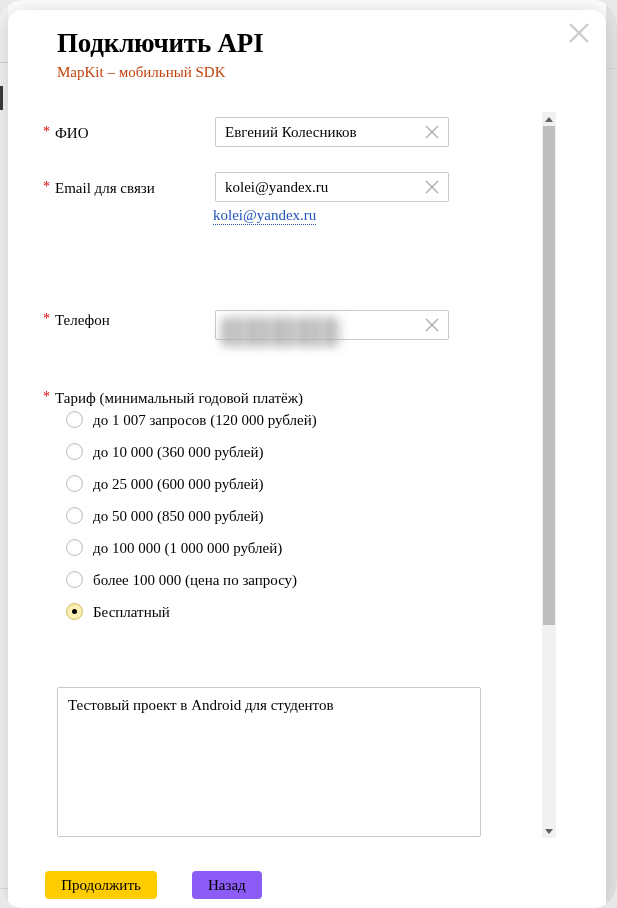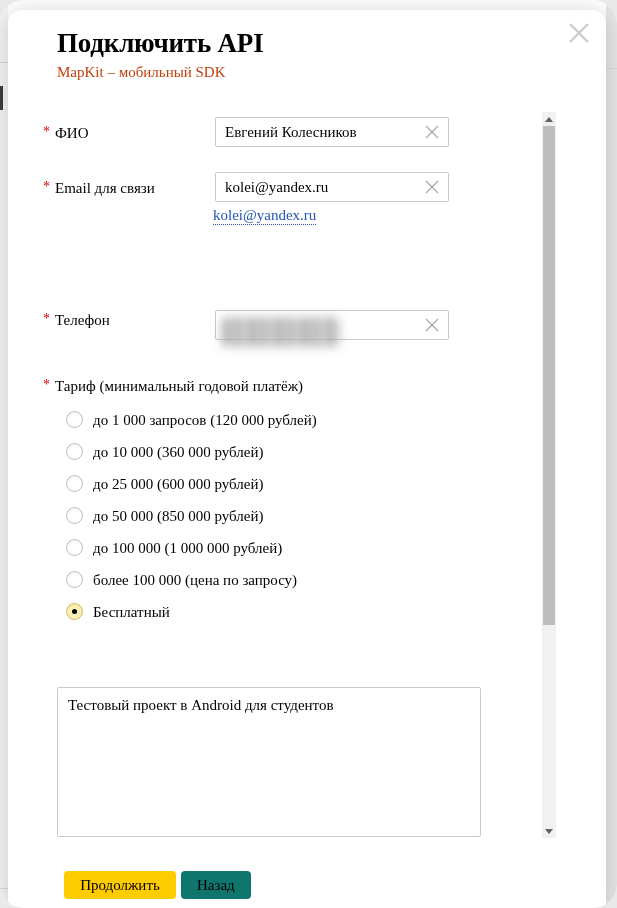--- a/index.html
+++ b/index.html
@@ -36,22 +36,22 @@
   .radio.checked{background:#fcf0b4;border-color:#d6bd60;}
   .radio.checked::after{content:"";position:absolute;left:5px;top:5px;width:5px;height:5px;border-radius:50%;background:#000;}
   .radio-label{position:absolute;left:27px;top:0;font-size:15px;line-height:18px;color:#000;white-space:nowrap;cursor:pointer;}
   
   .about-area{position:absolute;left:49px;top:677px;width:424px;height:150px;}
   .about-area textarea{width:100%;height:100%;box-sizing:border-box;border:1px solid #c9c9c9;border-radius:2px;
     padding:9px 10px;font-size:15px;font-family:inherit;color:#000;resize:none;outline:none;}
   
   .btn{position:absolute;top:861px;height:28px;border:none;border-radius:4px;font-size:15px;
     font-family:inherit;color:#000;cursor:pointer;padding:0 16px;}
-  .btn-primary{left:56px;min-width:112px;background:#ffcc00;}
-  .btn-secondary{left:173px;min-width:64px;background:#0f766e;}
+  .btn-primary{left:37px;min-width:112px;background:#ffcc00;}
+  .btn-secondary{left:184px;min-width:64px;background:#8b5cf6;}
   
   .sb-track{position:absolute;left:534px;top:102px;width:14px;height:726px;background:#f1f1f1;}
   .sb-btn{position:absolute;left:0;width:14px;height:14px;background:#f1f1f1;cursor:pointer;}
   .sb-up{top:0;}
   .sb-down{bottom:0;}
   .sb-btn::after{content:"";position:absolute;left:3px;border-left:4px solid transparent;border-right:4px solid transparent;}
   .sb-up::after{top:5px;border-bottom:5px solid #606060;}
   .sb-down::after{top:5px;border-top:5px solid #606060;}
   .sb-thumb{position:absolute;left:1px;top:14px;width:12px;height:499px;background:#bdbdbd;cursor:pointer;}
 </style>
@@ -104,25 +104,25 @@
     <div class="f-label" style="top:300px"><span class="req">*</span><span>Телефон</span></div>
     <div class="f-input" style="top:300px;overflow:visible">
       <input type="text" value="" style="">
       <div class="blur-blob"></div>
       <svg class="clear-x" viewBox="0 0 16 16">
         <line x1="2" y1="2" x2="14" y2="14" stroke="#a9a9a9" stroke-width="1.2"></line>
         <line x1="14" y1="2" x2="2" y2="14" stroke="#a9a9a9" stroke-width="1.2"></line>
       </svg>
     </div>
 
-    <div class="f-label" style="top:366px"><span class="req">*</span><span>Тариф (минимальный годовой платёж)</span></div>
+    <div class="f-label" style="top:378px"><span class="req">*</span><span>Тариф (минимальный годовой платёж)</span></div>
 
     <div class="radio-row" style="top:401px">
       <span class="radio"></span>
-      <span class="radio-label">до 1 000 запросов (120 000 рублей)</span>
+      <span class="radio-label">до 1 007 запросов (120 000 рублей)</span>
     </div>
     <div class="radio-row" style="top:433px">
       <span class="radio"></span>
       <span class="radio-label">до 10 000 (360 000 рублей)</span>
     </div>
     <div class="radio-row" style="top:465px">
       <span class="radio"></span>
       <span class="radio-label">до 25 000 (600 000 рублей)</span>
     </div>
     <div class="radio-row" style="top:497px">

